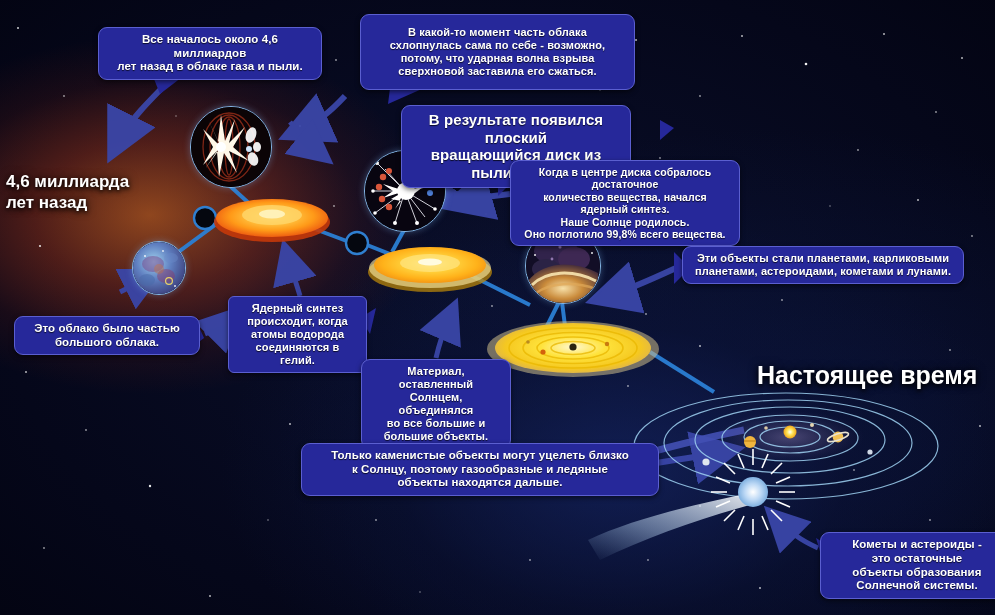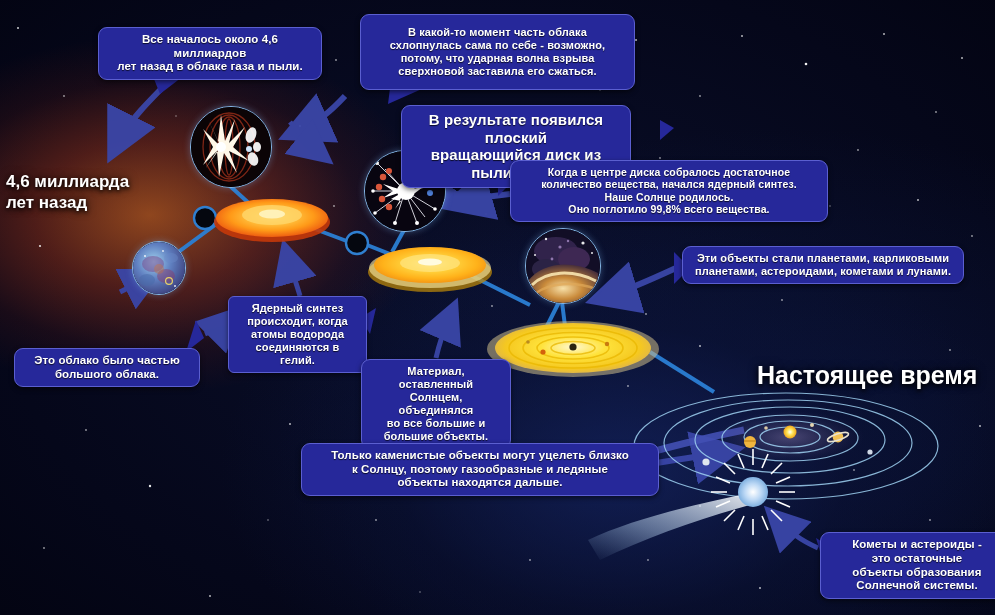--- a/index.html
+++ b/index.html
@@ -433,31 +433,31 @@
       <div class="tip" style="left: 360px; top: 14px; width: 275px; min-height: 76px; font-size: 11px;">
         <span>В какой-то момент часть облака
 схлопнулась сама по себе - возможно,
 потому, что ударная волна взрыва
 сверхновой заставила его сжаться.</span>
       </div>
       <div class="tip" style="left: 401px; top: 105px; width: 230px; min-height: 37px; font-size: 15px;">
         <span>В результате появился плоский
 вращающийся диск из пыли и газа</span>
       </div>
-      <div class="tip" style="left: 510px; top: 160px; width: 318px; min-height: 58px; font-size: 10.5px;">
+      <div class="tip" style="left: 510px; top: 160px; width: 230px; min-height: 58px; font-size: 10.5px;">
         <span>Когда в центре диска собралось достаточное
 количество вещества, начался ядерный синтез.
 Наше Солнце родилось.
 Оно поглотило 99,8% всего вещества.</span>
       </div>
       <div class="tip" style="left: 682px; top: 246px; width: 282px; min-height: 38px; font-size: 11px;">
         <span>Эти объекты стали планетами, карликовыми
 планетами, астероидами, кометами и лунами.</span>
       </div>
-      <div class="tip" style="left: 14px; top: 316px; width: 186px; min-height: 37px; font-size: 11.5px; margin-top: 32px;">
+      <div class="tip" style="left: 14px; top: 316px; width: 186px; min-height: 37px; font-size: 11.5px;">
         <span>Это облако было частью
 большого облака.</span>
       </div>
       <div class="tip" style="left: 228px; top: 296px; width: 139px; min-height: 66px; font-size: 11px; border-radius: 6px;">
         <span>Ядерный синтез
 происходит, когда
 атомы водорода
 соединяются в гелий.</span>
       </div>
       <div class="tip" style="left: 361px; top: 359px; width: 150px; min-height: 68px; font-size: 11px;">

